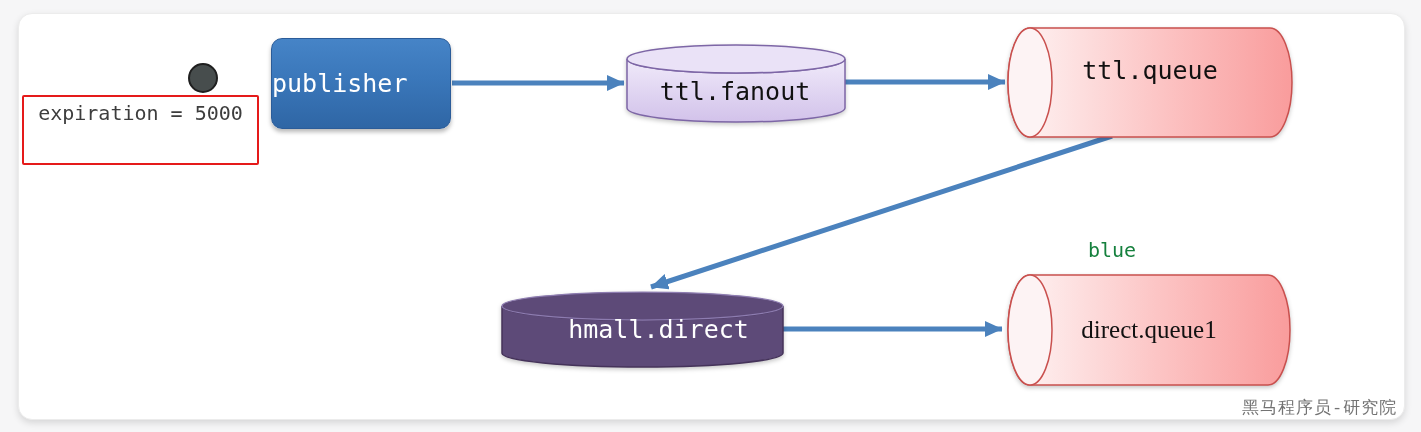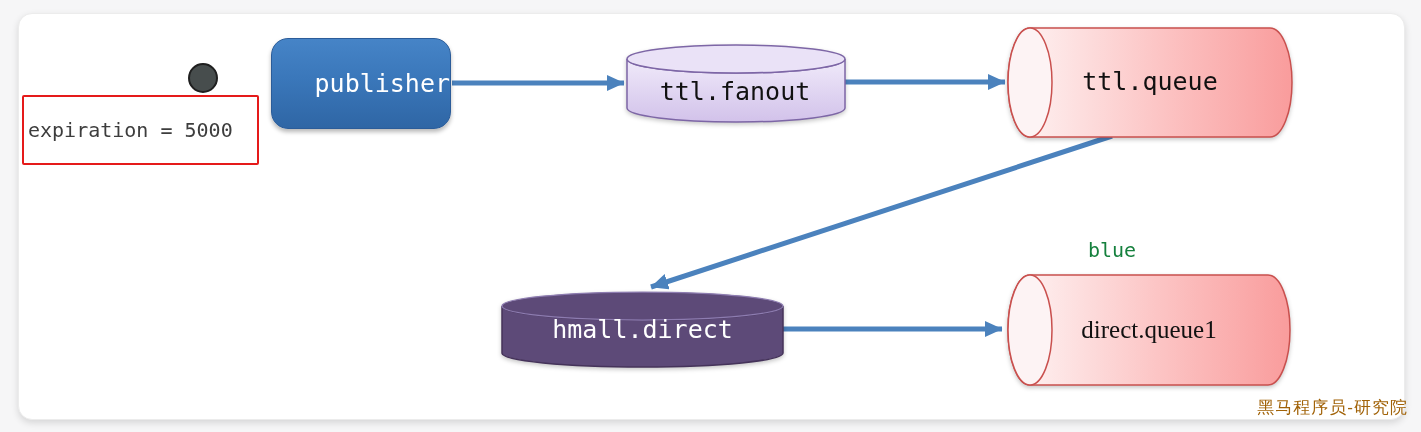--- a/index.html
+++ b/index.html
@@ -52,63 +52,63 @@
   }
   .msg-props {
     position: absolute;
     left: 22px; top: 95px;
     width: 237px; height: 70px;
     border: 2.5px solid #e51a1a;
     border-radius: 2px;
     background: #ffffff;
     box-sizing: border-box;
     display: flex;
-    flex-direction: column;
+    flex-direction: row;
     justify-content: space-around;
     padding: 1px 4px;
   }
   .msg-props .line {
     font-size: 20px;
     color: #3d3d3d;
     line-height: 30px;
     white-space: pre;
   }
   .publisher {
     position: absolute;
     left: 271px; top: 38px;
     width: 180px; height: 91px;
-    border-radius: 17px;
+    border-radius: 11px;
     background: linear-gradient(180deg, #4684c7 0%, #3a77ba 45%, #2f66a5 100%);
     border: 1px solid #2b5c99;
     box-sizing: border-box;
     box-shadow: 0 3px 4px rgba(0,0,0,0.28);
     display: flex;
     align-items: center;
-    justify-content: flex-end;
+    justify-content: flex-start;
     color: #ffffff;
     font-size: 25px;
   }
   .blue-key {
     position: absolute;
     left: 1062px; top: 237px;
     width: 100px; height: 26px;
     display: flex;
     align-items: center;
     justify-content: center;
     color: #15803d;
     font-size: 20px;
   }
   .watermark {
     position: absolute;
     left: 1242px; top: 396px;
     width: 166px; height: 20px;
-    text-align: right;
-    color: #a16207;
+    text-align: left;
+    color: #737373;
     font-size: 17px;
-    font-family: Liberation Sans, sans-serif;
+    font-family: Liberation Mono, monospace;
     letter-spacing: 1px;
     white-space: nowrap;
   }
 </style>
 </head>
 <body>
 
 <div id="stage">
 
   <div class="card"></div>
@@ -163,23 +163,23 @@
   <div class="msg-props">
     <div class="line">expiration = 5000</div>
   </div>
 
   <div class="publisher">
     <span>publisher</span>
   </div>
 
   <div class="label" style="left:627px; top:66px; width:216px; height:50px;">ttl.fanout</div>
 
-  <div class="label" style="left:1030px; top:27px; width:240px; height:109px;">ttl.queue</div>
+  <div class="label" style="left:1030px; top:16px; width:240px; height:109px;">ttl.queue</div>
 
-  <div class="label" style="left:502px; top:306px; width:281px; height:47px; color:#ffffff;">hmall.direct</div>
+  <div class="label" style="left:518px; top:306px; width:281px; height:47px; color:#ffffff;">hmall.direct</div>
 
   <div class="label" style="left:1030px; top:275px; width:238px; height:110px;font-family:Liberation Serif, serif;">direct.queue1</div>
 
   <div class="blue-key">blue</div>
 
   <div class="watermark">黑马程序员-研究院</div>
 
 </div>
 
 </body></html>

